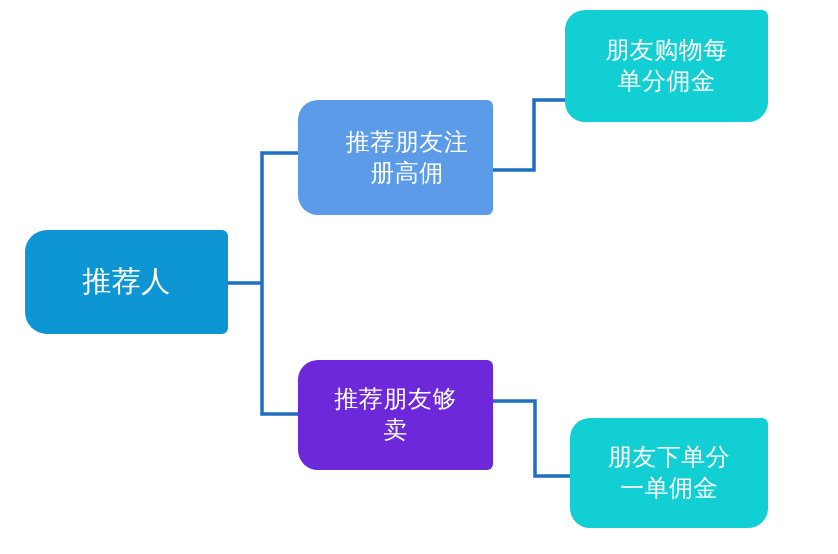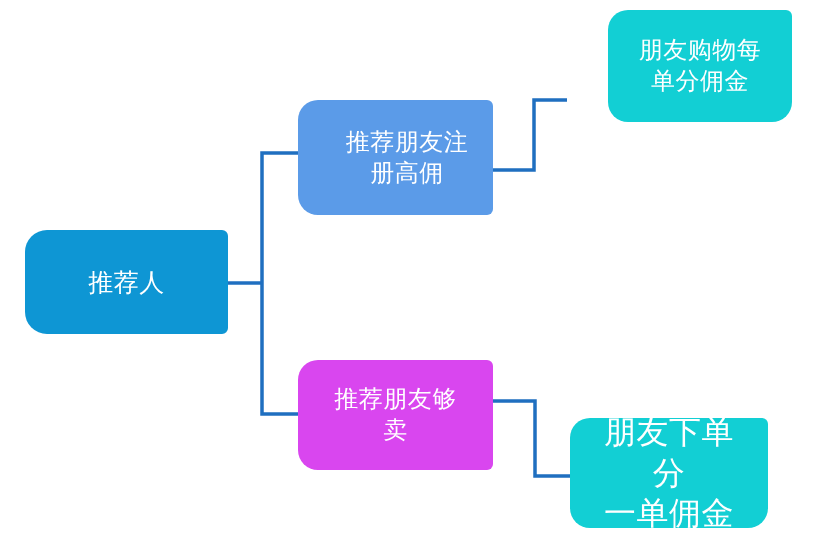--- a/index.html
+++ b/index.html
@@ -46,65 +46,64 @@
   }
 
   
   #node-root {
     left: 25px;
     top: 230px;
     width: 203px;
     height: 104px;
     background: #0e96d4;
     border-radius: 22px 6px 6px 22px;
-    font-size: 25px;
+    font-size: 29px;
   }
   #node-root .node-label { width: 90%; }
 
   
   #node-l2-top {
     left: 298px;
     top: 100px;
     width: 195px;
     height: 115px;
     background: #5b9be8;
     border-radius: 20px 6px 6px 20px;
     font-size: 24px;
     padding-left: 23px;
   }
   #node-l2-bottom {
     left: 298px;
     top: 360px;
     width: 195px;
     height: 110px;
-    background: #d946ef;
+    background: #6d28d9;
     border-radius: 20px 6px 6px 20px;
     font-size: 24px;
     justify-content: center;
   }
 
   
   #node-l3-top {
     left: 565px;
     top: 10px;
-    width: 184px;
+    width: 203px;
     height: 112px;
     background: #12cfd4;
     border-radius: 20px 6px 20px 20px;
     font-size: 24px;
-    margin-left: 43px;
   }
   #node-l3-bottom {
     left: 570px;
     top: 418px;
     width: 198px;
     height: 110px;
     background: #12cfd4;
     border-radius: 20px 6px 20px 20px;
-    font-size: 32px;
+    font-size: 24px;
   }
 </style>
 </head>
 <body>
 
 <div id="canvas">
 
   <svg id="connector-layer" viewBox="0 0 838 554" width="838" height="554" xmlns="http://www.w3.org/2000/svg">
     <g fill="none" stroke="#1f6fc0" stroke-width="3.5" stroke-linecap="butt" stroke-linejoin="miter">
 

